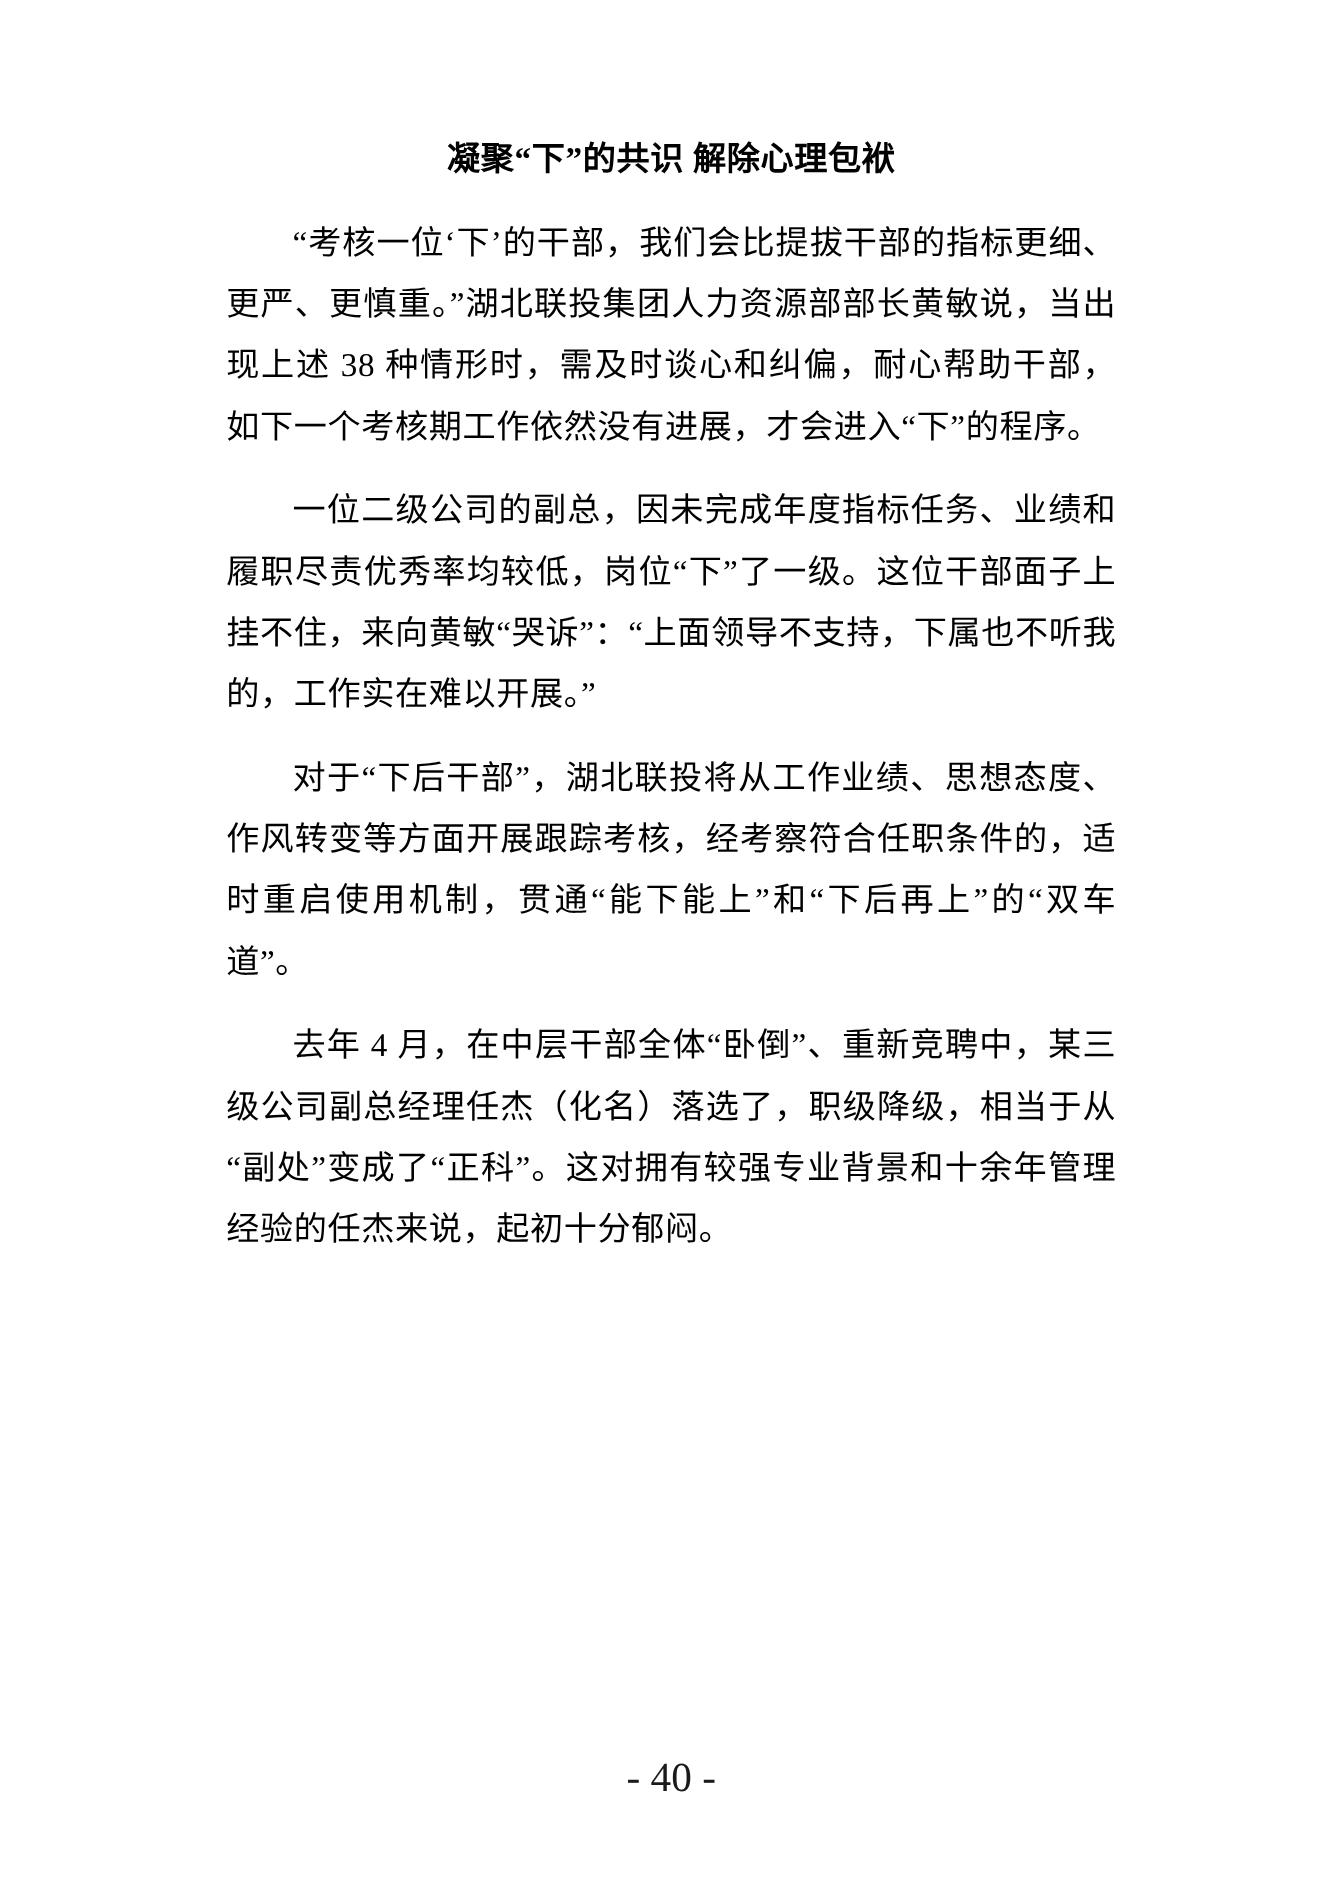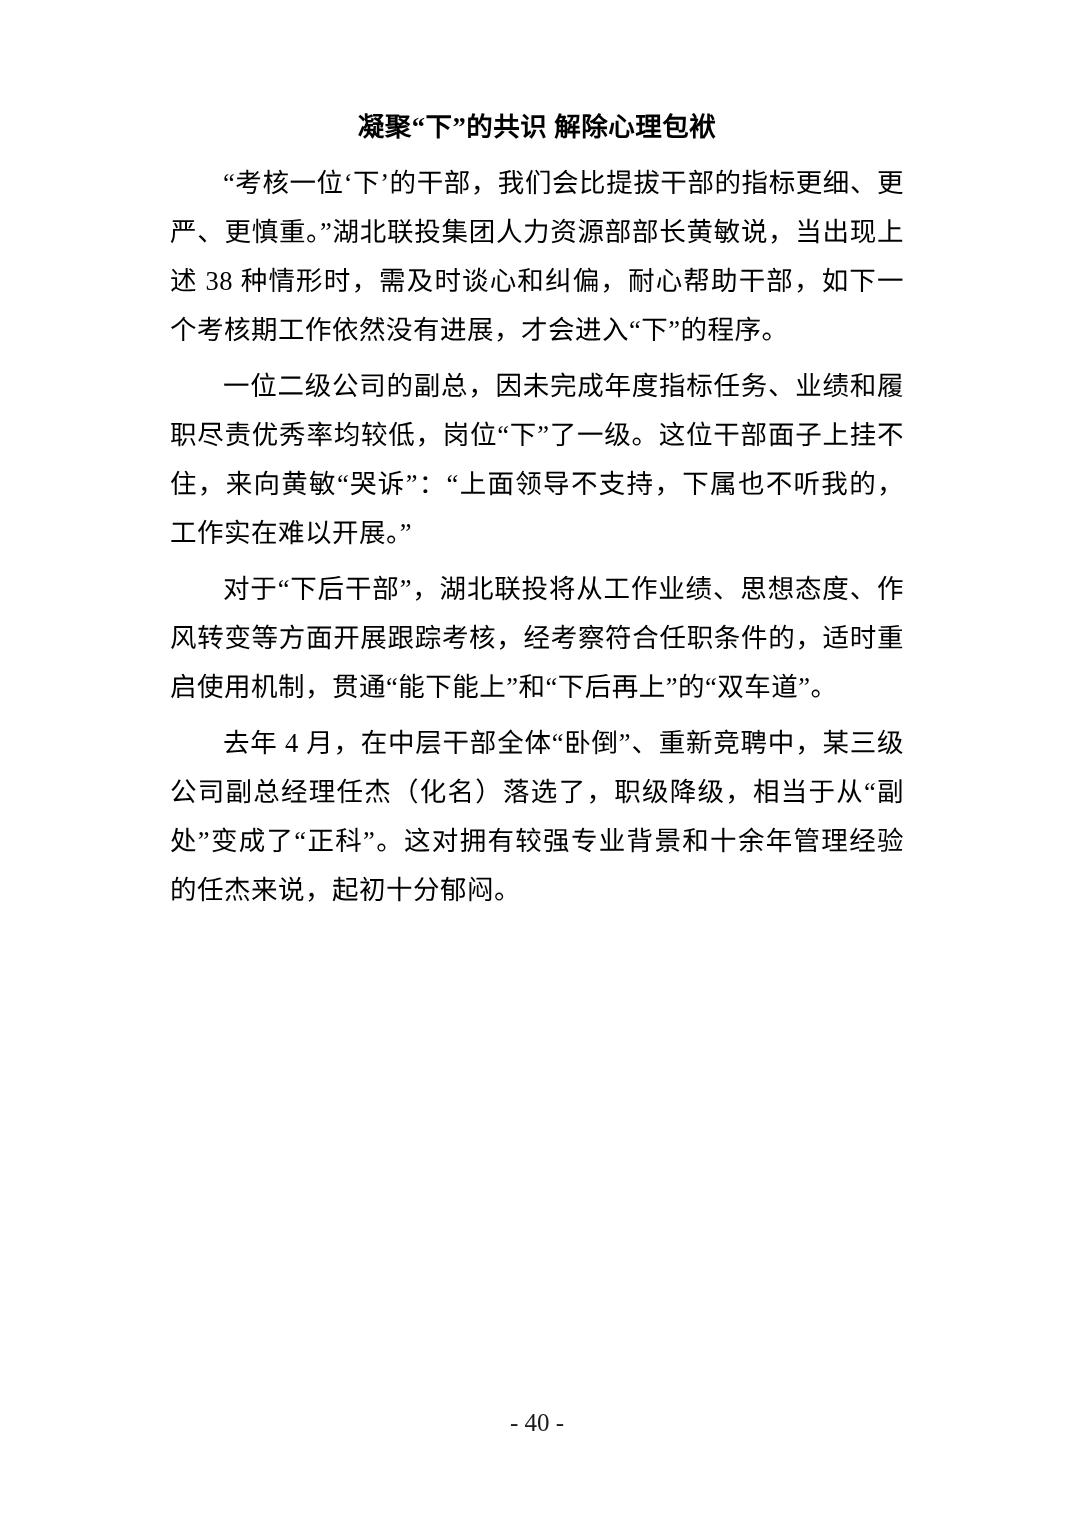--- a/index.html
+++ b/index.html
@@ -21,40 +21,40 @@
     position: absolute;
     left: 163px;
     top: 103px;
     width: 748px;
     font-size: 26.5px;
     line-height: 49px;
     text-align: justify;
     letter-spacing: 0.5px;
   }
   .content p {
-    margin: 7px;
+    margin: 18px;
     padding: 0;
     text-indent: 2em;
   }
   .content h2.doc-heading {
     margin: 0;
     padding: 0;
     font-size: 26.5px;
     line-height: 49px;
     font-weight: bold;
     text-align: center;
     text-indent: 0;
   }
   .footer {
     position: absolute;
     left: 0;
     top: 1406px;
     width: 100%;
     text-align: center;
-    font-size: 25px;
+    font-size: 33px;
     line-height: 34px;
     color: #1a1a1a;
   }
 </style>
 </head>
 <body>
 
 <div class="page">
 
   <div class="content">

